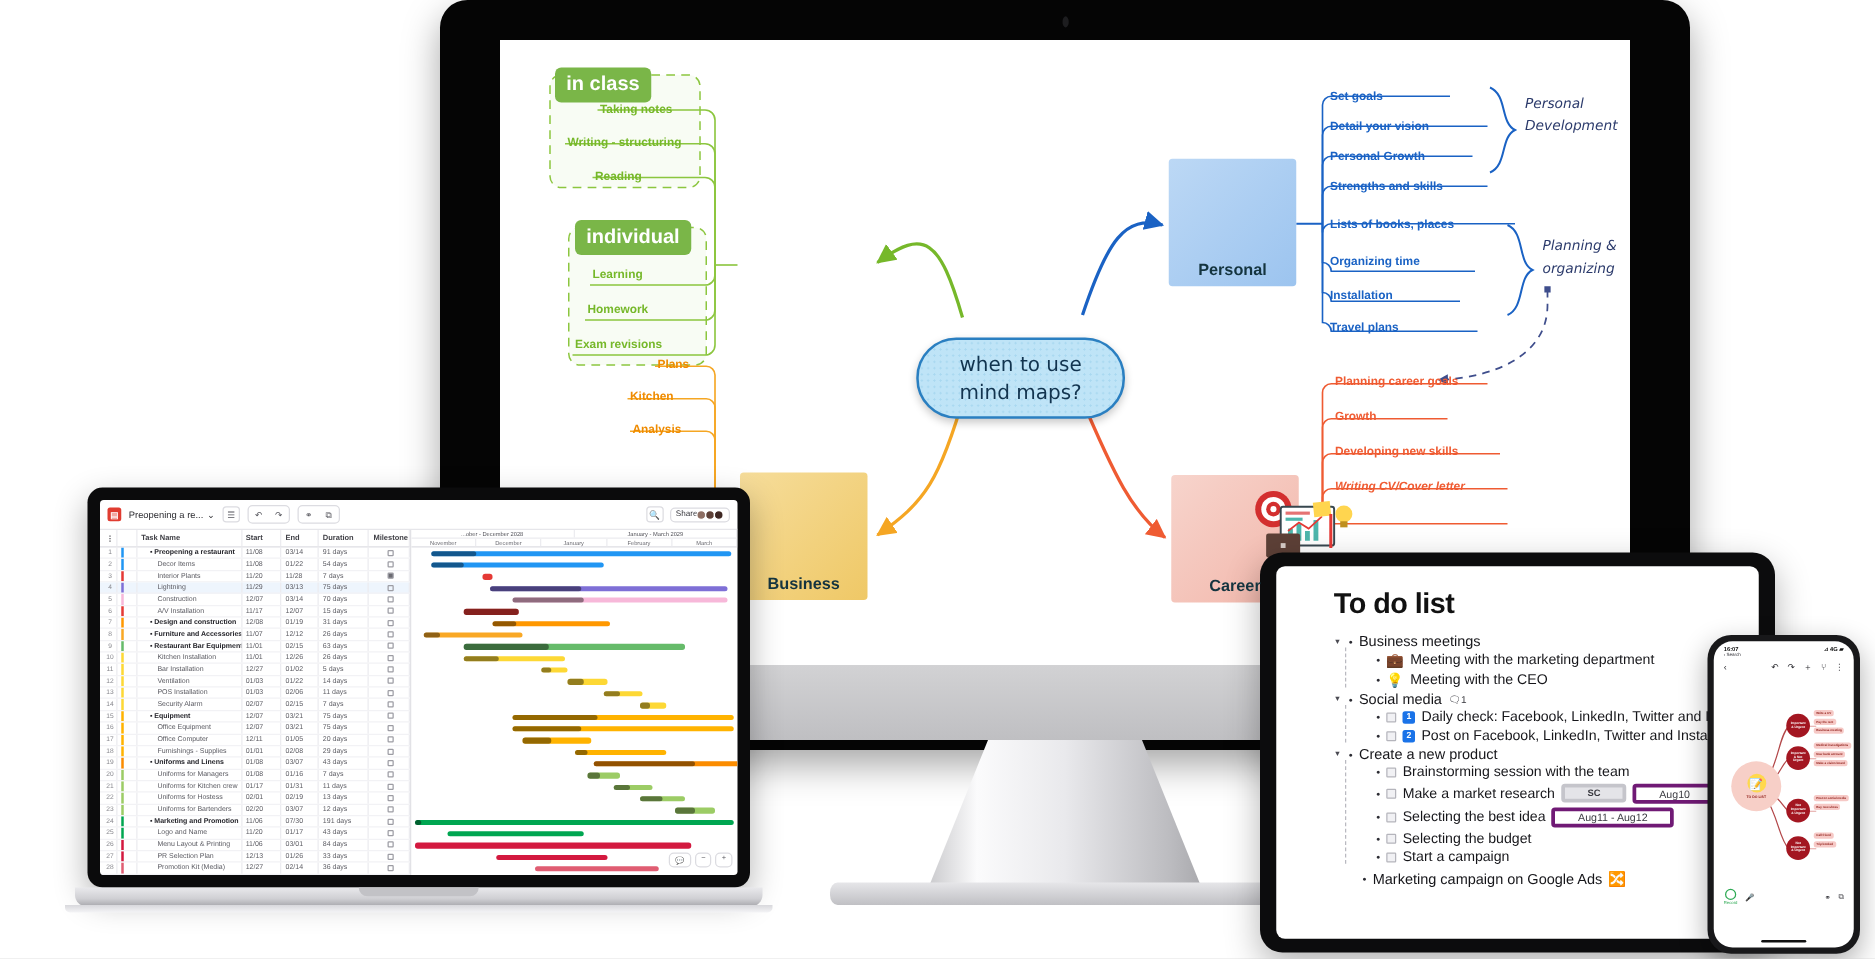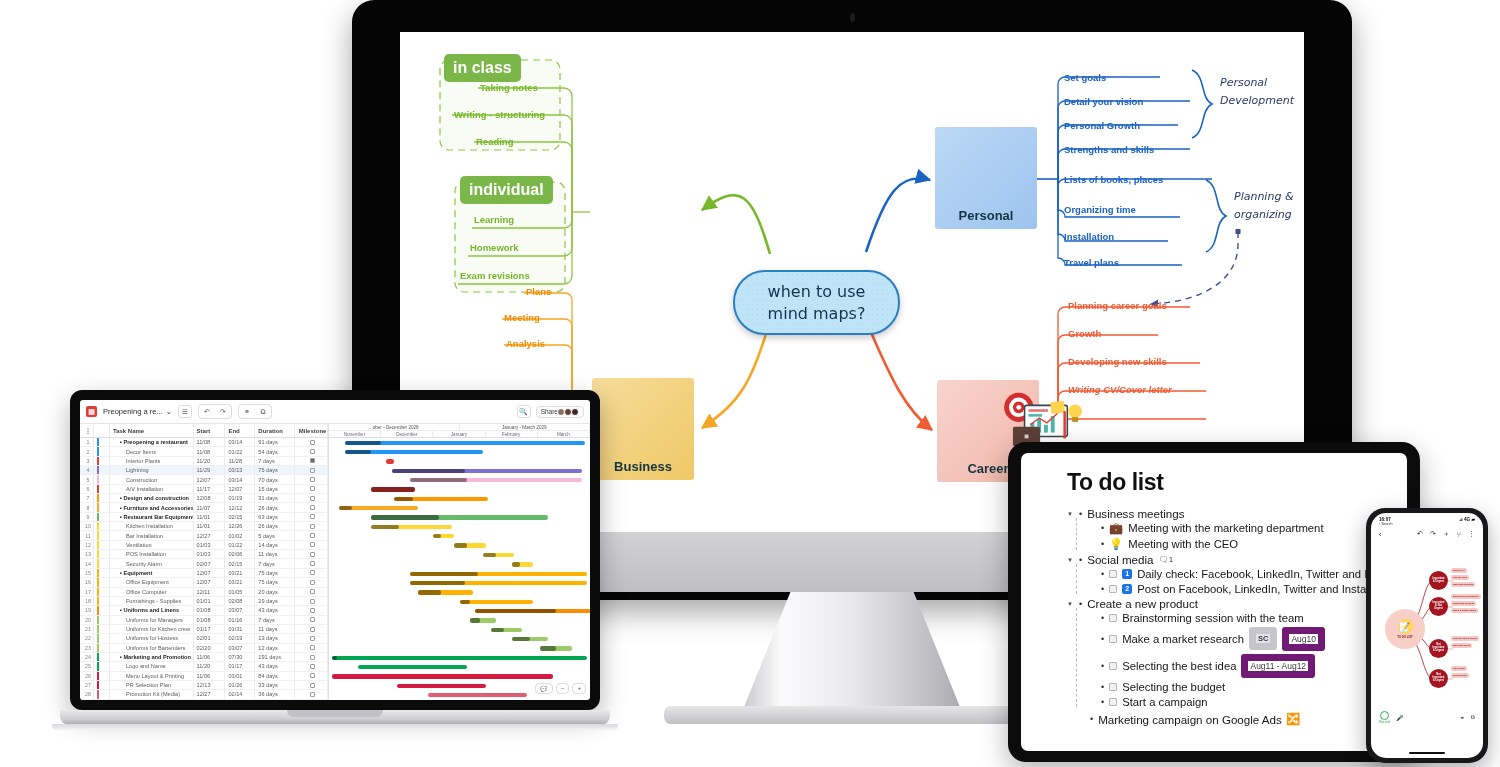--- a/index.html
+++ b/index.html
@@ -154,21 +154,21 @@
   .td-dot { font-size:9px; color:#2b2b32; }
   .td-sub { padding-left:34px; position:relative; }
   .td-sub::before { content:""; position:absolute; left:9px; top:-2px; bottom:2px;
      border-left:1px dashed #b9b9c0; }
   .td-l2 { display:flex; align-items:center; gap:5px; font-size:11.3px; color:#16161a;
      padding:1.5px 0; white-space:nowrap; }
   .td-cb { width:8px;height:8px;border:1px solid #b5b5bc; background:#f1f1f4; border-radius:1px;
      flex:0 0 auto;}
   .td-num { width:10px;height:10px;background:#1a73e8;color:#fff;font-size:7px;font-weight:700;
      border-radius:2px;display:flex;align-items:center;justify-content:center;flex:0 0 auto;}
-  .td-tag { border:7px solid #701a75;border-radius:3px;padding:0 2px;font-size:8.5px;color:#3a3a40;}
+  .td-tag { border:3px solid #701a75;border-radius:3px;padding:0 18px;font-size:8.5px;color:#3a3a40;}
   .td-tag.sc { background:#e4e4e8; border-color:#c5c5cb; font-weight:700; font-size:7.5px;}
   .td-cmt { display:inline-flex;align-items:center;gap:1px;font-size:8px;color:#3a3a40; }
 
   
   #phone { position:absolute; left:1366px; top:508px; width:122px; height:255px; }
   .ph-frame { position:absolute; inset:0; background:#18181a; border-radius:19px;
      box-shadow:0 8px 22px rgba(0,0,0,.32); }
   .ph-screen { position:absolute; left:5px; top:5px; right:5px; bottom:5px; background:#fff;
      border-radius:15px; overflow:hidden; }
   .ph-status { display:flex; align-items:center; justify-content:space-between;
@@ -294,21 +294,21 @@
       <div class="leaf blue" style="left:664px; top:172px;">Organizing time</div>
       <div class="leaf blue" style="left:664px; top:199px;">Installation</div>
       <div class="leaf blue" style="left:664px; top:225px;">Travel plans</div>
 
       <div class="handlab" style="left:820px; top:44px;">Personal</div>
       <div class="handlab" style="left:820px; top:62px;">Development</div>
       <div class="handlab" style="left:834px; top:158px;">Planning &amp;</div>
       <div class="handlab" style="left:834px; top:176px;">organizing</div>
 
       <div class="leaf orange" style="left:126px; top:254px;">Plans</div>
-      <div class="leaf orange" style="left:104px; top:280px;">Meeting</div>
+      <div class="leaf orange" style="left:104px; top:280px;">Kitchen</div>
       <div class="leaf orange" style="left:106px; top:306px;">Analysis</div>
 
       <div class="leaf red" style="left:668px; top:268px;">Planning career goals</div>
       <div class="leaf red" style="left:668px; top:296px;">Growth</div>
       <div class="leaf red" style="left:668px; top:324px;">Developing new skills</div>
       <div class="leaf red" style="left:668px; top:352px;font-style:italic;">Writing CV/Cover letter</div>
 
 
       <div class="topic" id="t-personal">
         <svg class="art" viewBox="0 0 100 70">

